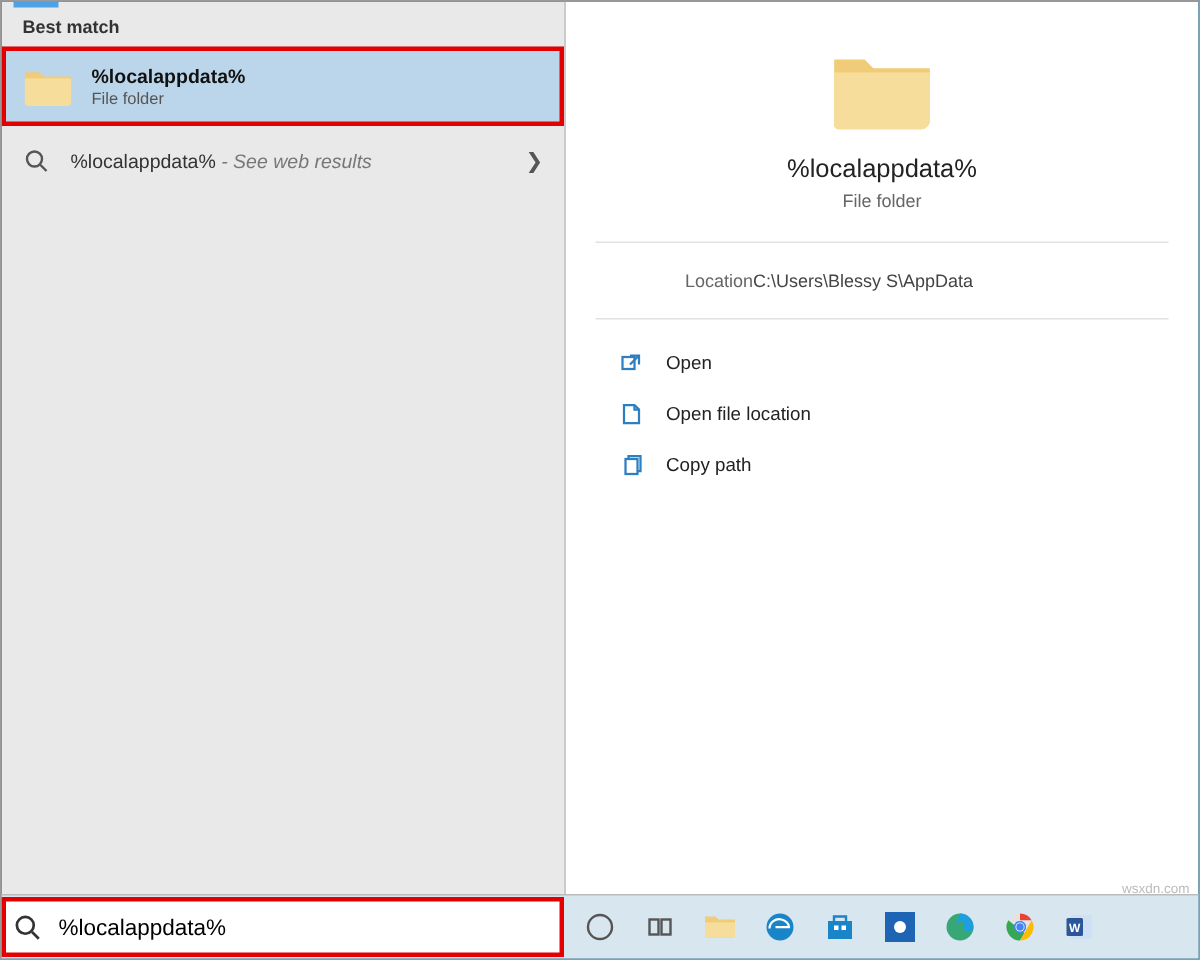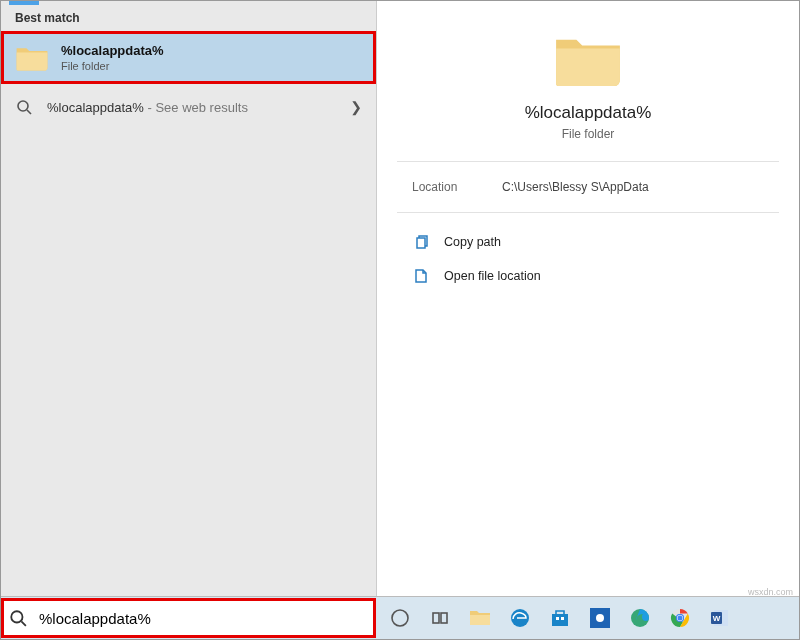--- a/index.html
+++ b/index.html
@@ -86,20 +86,21 @@
   align-items: center;
   justify-content: center;
 }
 .web-text {
   flex: 1;
   margin-left: 14px;
   font-size: 13px;
 }
 .web-text .dim {
   color: #777;
+  font-style: italic;
 }
 .chevron {
   color: #555;
   font-size: 14px;
 }
 .right-pane {
   flex: 1;
   background: #fff;
   display: flex;
   flex-direction: column;
@@ -133,20 +134,21 @@
 }
 .location-row {
   display: flex;
   align-items: center;
   padding: 18px 30px 18px 35px;
   font-size: 12px;
 }
 .location-label {
   color: #666;
   width: 90px;
+  text-align: right;
 }
 .location-path {
   color: #444;
   cursor: pointer;
 }
 .actions {
   padding: 12px 30px 0 35px;
 }
 .action-row {
   display: flex;
@@ -273,35 +275,45 @@
         <div class="location-label">Location</div>
         <div class="location-path">C:\Users\Blessy S\AppData</div>
       </div>
 
       <div class="divider"></div>
 
       <div class="actions">
         <div class="action-row">
           <span class="aicon">
             <svg width="16" height="16" viewBox="0 0 16 16" fill="none" stroke="#2d7fc1" stroke-width="1.5">
-              <rect x="4" y="4" width="8" height="10"></rect>
-              <path d="M6 4V2h8v10h-2"></path>
+              <rect x="2" y="4" width="8" height="8"></rect>
+              <path d="M7 3h6v6"></path>
+              <path d="M13 3L7 9"></path>
             </svg>
           </span>
-          <span>Copy path</span>
+          <span>Open</span>
         </div>
         <div class="action-row">
           <span class="aicon">
             <svg width="16" height="16" viewBox="0 0 16 16" fill="none" stroke="#2d7fc1" stroke-width="1.5">
               <path d="M3 2h7l3 3v9H3z"></path>
               <path d="M10 2v3h3"></path>
             </svg>
           </span>
           <span>Open file location</span>
         </div>
+        <div class="action-row">
+          <span class="aicon">
+            <svg width="16" height="16" viewBox="0 0 16 16" fill="none" stroke="#2d7fc1" stroke-width="1.5">
+              <rect x="4" y="4" width="8" height="10"></rect>
+              <path d="M6 4V2h8v10h-2"></path>
+            </svg>
+          </span>
+          <span>Copy path</span>
+        </div>
       </div>
     </div>
   </div>
 
   <div class="taskbar">
     <div class="search-box-wrap redbox">
       <span class="search-glyph">
         <svg width="18" height="18" viewBox="0 0 16 16" fill="none" stroke="#333" stroke-width="1.6">
           <circle cx="7" cy="7" r="5"></circle>
           <line x1="11" y1="11" x2="15" y2="15"></line>

